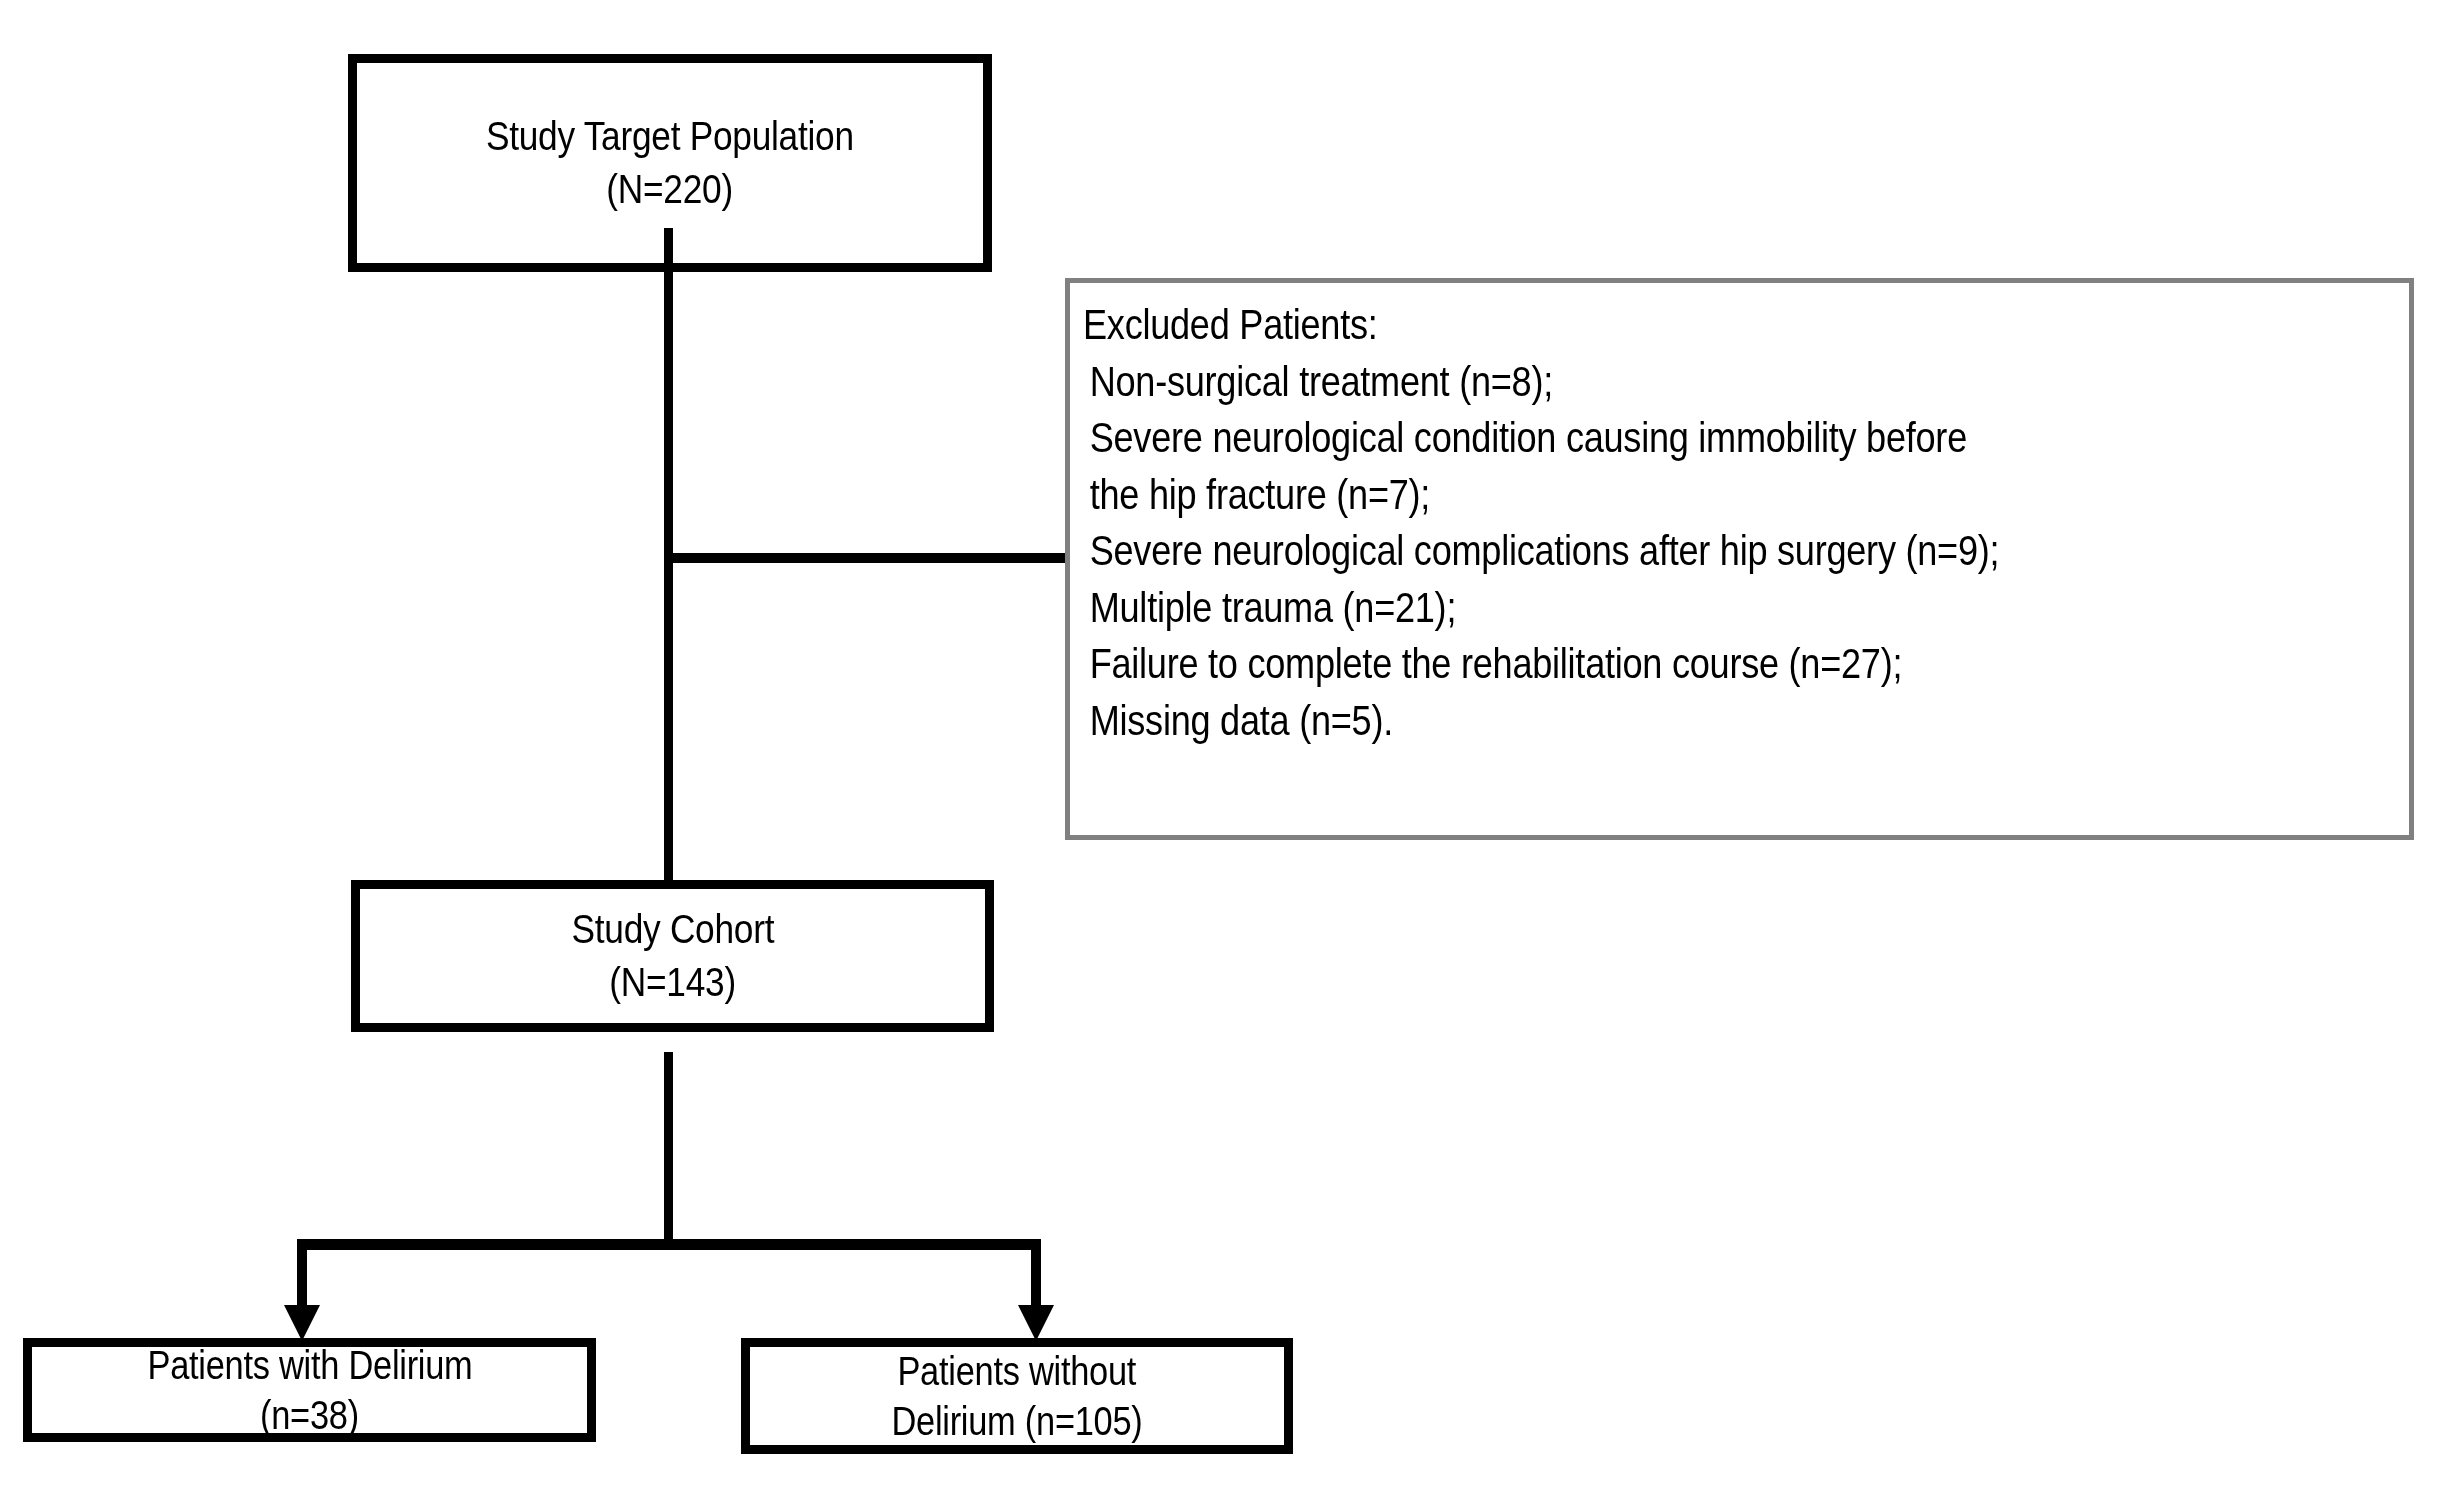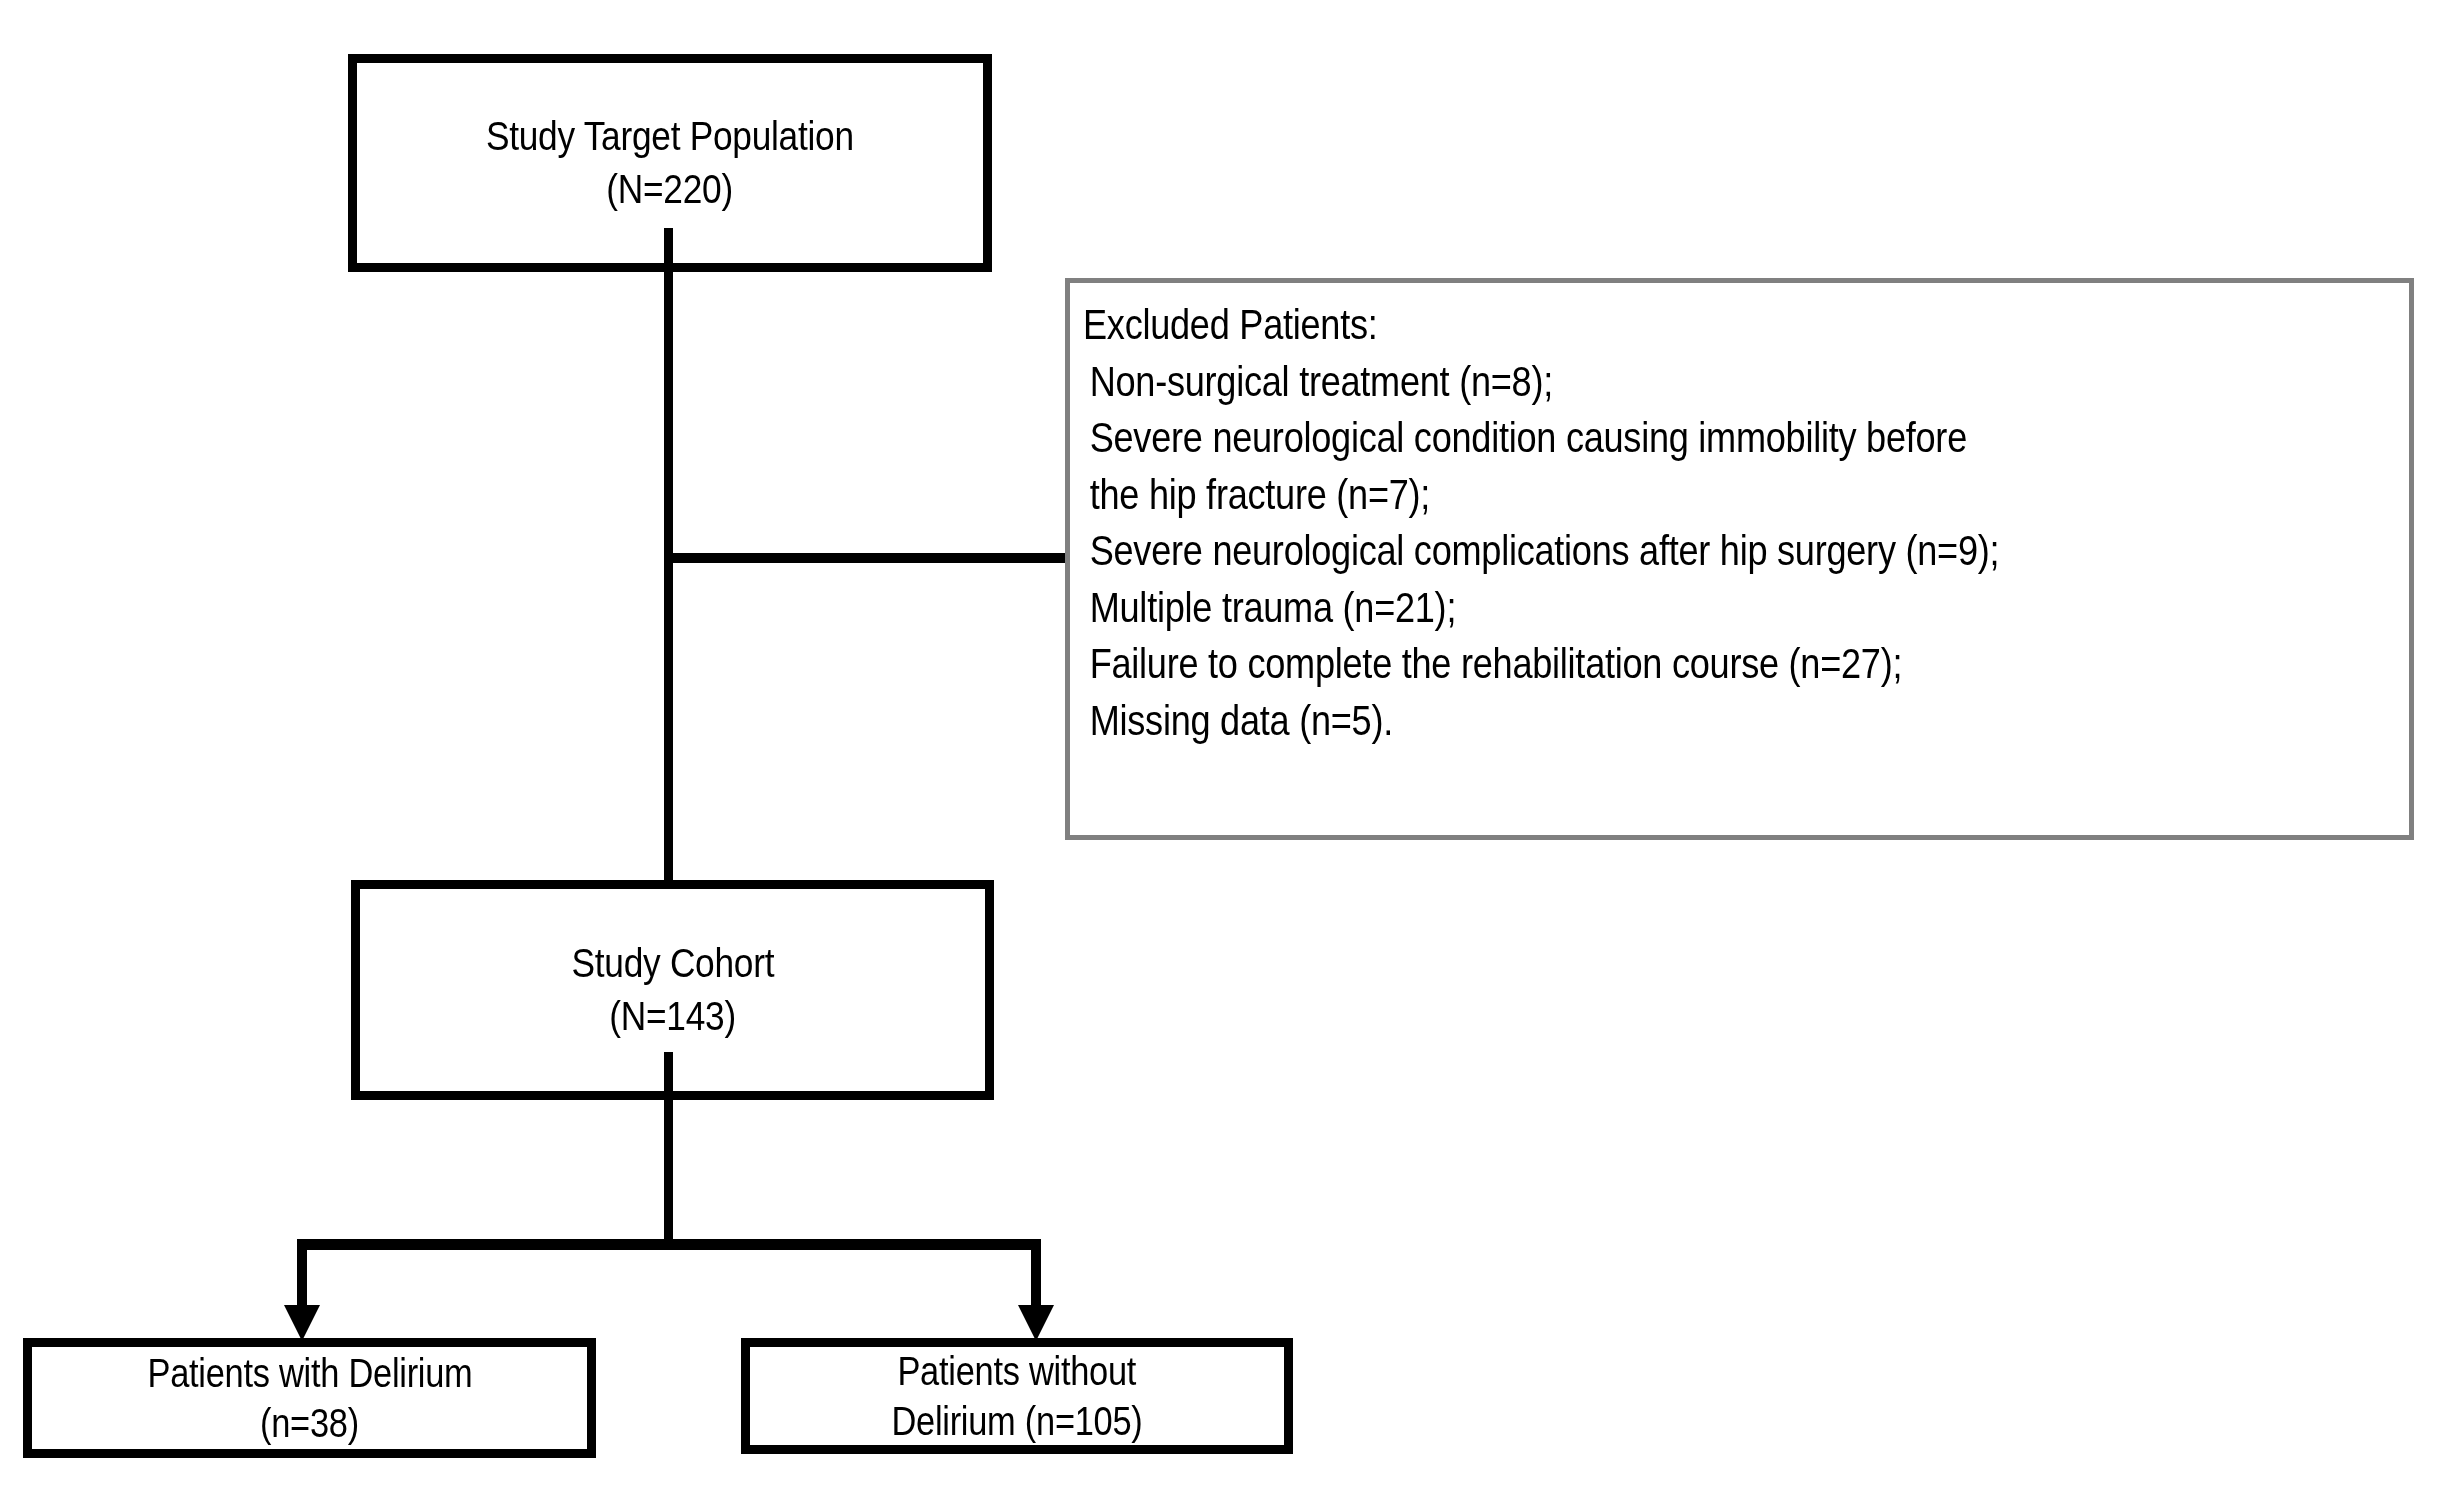--- a/index.html
+++ b/index.html
@@ -60,25 +60,25 @@
   #node-excluded .line {
     transform-origin: left center;
     font-size: 42px;
     line-height: 1.345;
   }
   #node-excluded .line.indent {
     padding-left: 7.8px;
   }
   #node-cohort {
     left: 351px; top: 880px;
-    width: 643px; height: 220px;
+    width: 643px; height: 152px;
   }
   #node-delirium {
     left: 23px; top: 1338px;
-    width: 573px; height: 120px;
+    width: 573px; height: 104px;
   }
   #node-nodelirium {
     left: 741px; top: 1338px;
     width: 552px; height: 116px;
   }
   #node-delirium .line,
   #node-nodelirium .line {
     font-size: 40px;
     line-height: 1.26;
   }

